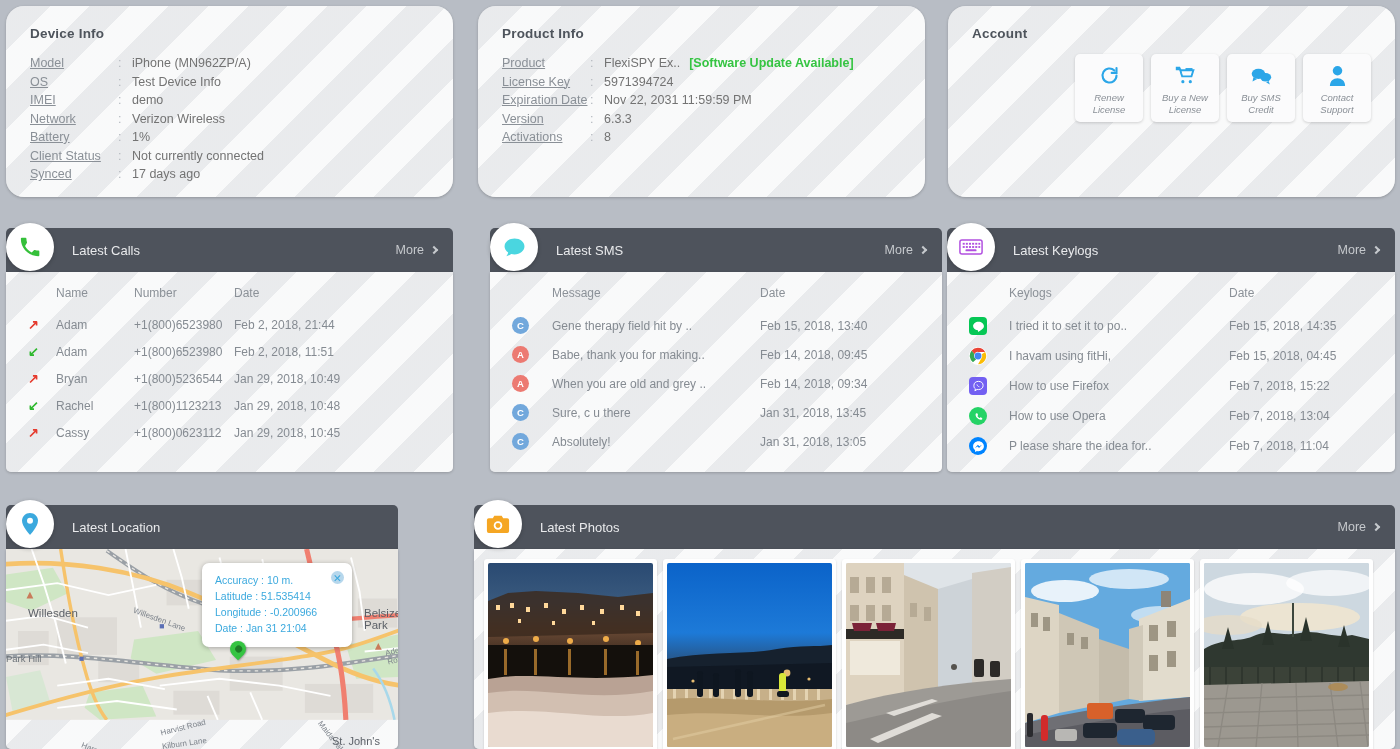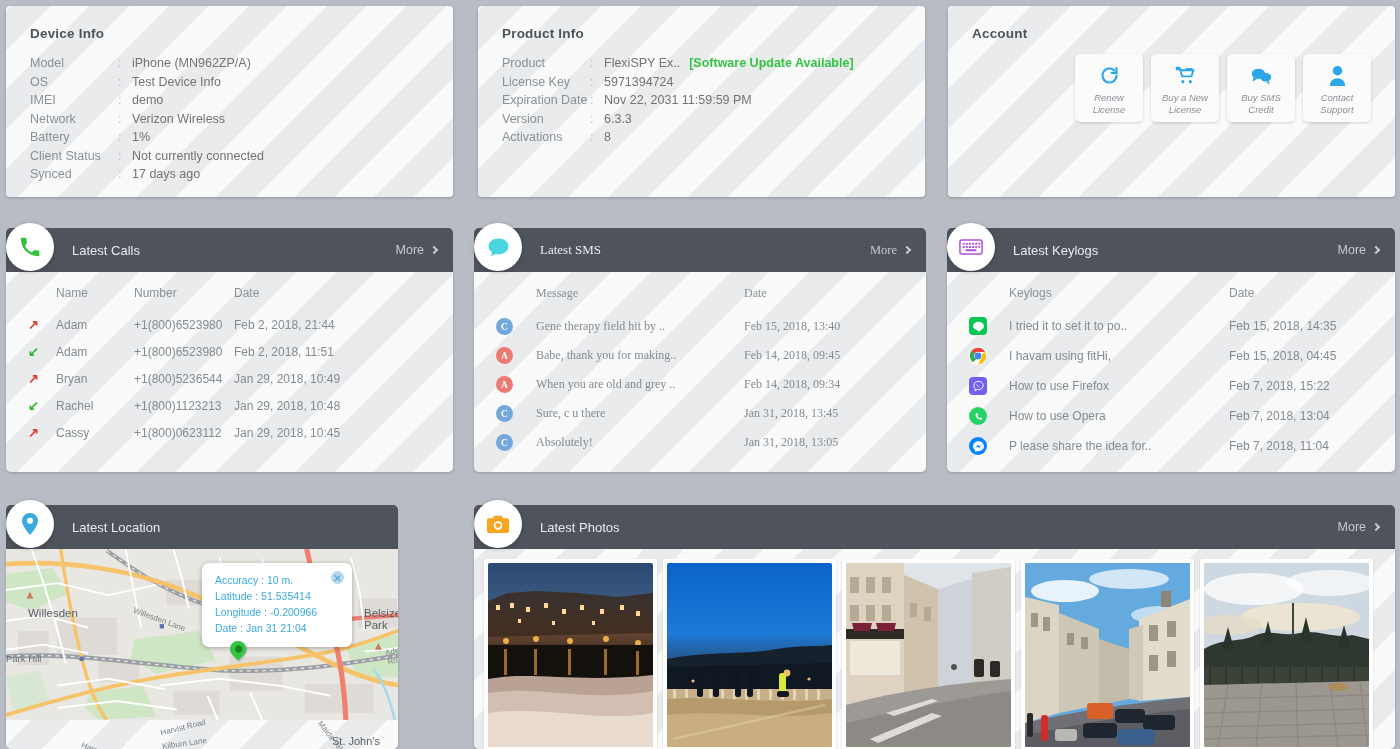--- a/index.html
+++ b/index.html
@@ -9,42 +9,42 @@
     font-family: "Liberation Sans", sans-serif;
     overflow: hidden;
   }
 
   .dash { position: relative; width: 1400px; height: 749px; }
 
   
   .card {
     position: absolute;
     background: #f2f3f4;
-    border-radius: 4px;
+    border-radius: 18px;
     box-shadow: 0 1px 3px rgba(0,0,0,.22);
     overflow: hidden;
   }
   .card::before {
     content: "";
     position: absolute; inset: 0;
     background: repeating-linear-gradient(-45deg,
        rgba(255,255,255,.55) 0px, rgba(255,255,255,.55) 28px,
        rgba(226,228,231,.55) 28px, rgba(226,228,231,.55) 56px);
     pointer-events: none;
   }
   .card > * { position: relative; z-index: 1; }
 
   
   .info-card { padding: 20px 24px; }
   .info-title {
     font-size: 13.5px; font-weight: bold; color: #4e545c;
     margin-bottom: 13px; letter-spacing: .2px;
   }
   .info-row { display: flex; align-items: baseline; font-size: 12.5px; line-height: 18.5px; }
-  .info-label { width: 88px; color: #8a9097; flex: 0 0 88px; }
+  .info-label { width: 88px; color: #8a9097; flex: 0 0 88px; text-decoration: underline; }
   .info-colon { width: 14px; color: #b3b8be; flex: 0 0 14px; }
   .info-value { color: #737373; }
   .badge-update { color: #35c442; font-weight: bold; margin-left: 9px; }
 
   
   .acct-btns { display: flex; gap: 8px; justify-content: flex-end; margin-top: 6px; }
   .acct-btn {
     width: 68px; height: 68px; background: #fbfbfc;
     border-radius: 5px; box-shadow: 0 1px 3px rgba(0,0,0,.17);
     display: flex; flex-direction: column; align-items: center;
@@ -356,21 +356,21 @@
             <td class="c-ico"><span class="arrow arr-out">↗</span></td>
             <td>Cassy</td>
             <td>+1(800)0623112</td>
             <td>Jan 29, 2018, 10:45</td>
           </tr>
         </tbody>
       </table>
     </div>
   </div>
 
-  <div class="panel" style="left:474px;top:228px;width:452px;font-family:Liberation Serif, serif;">
+  <div class="panel" style="left:490px;top:228px;width:452px;">
     <div class="panel-head">
       <div class="panel-badge">
         <svg width="23" height="23" viewBox="0 0 24 24" fill="#4ad6e0">
           <path d="M12 2.5C6.2 2.5 1.6 6.2 1.6 10.8c0 2.6 1.5 4.9 3.8 6.4-.2 1.3-.9 2.7-1.9 3.8 1.9-.3 3.7-1.1 5.1-2.2 1.1.3 2.2.4 3.4.4 5.8 0 10.4-3.7 10.4-8.4S17.8 2.5 12 2.5z"></path>
         </svg>
       </div>
       <div class="panel-title">Latest SMS</div>
       <div class="panel-more">
         <span>More</span>
         <span class="chev"></span>

